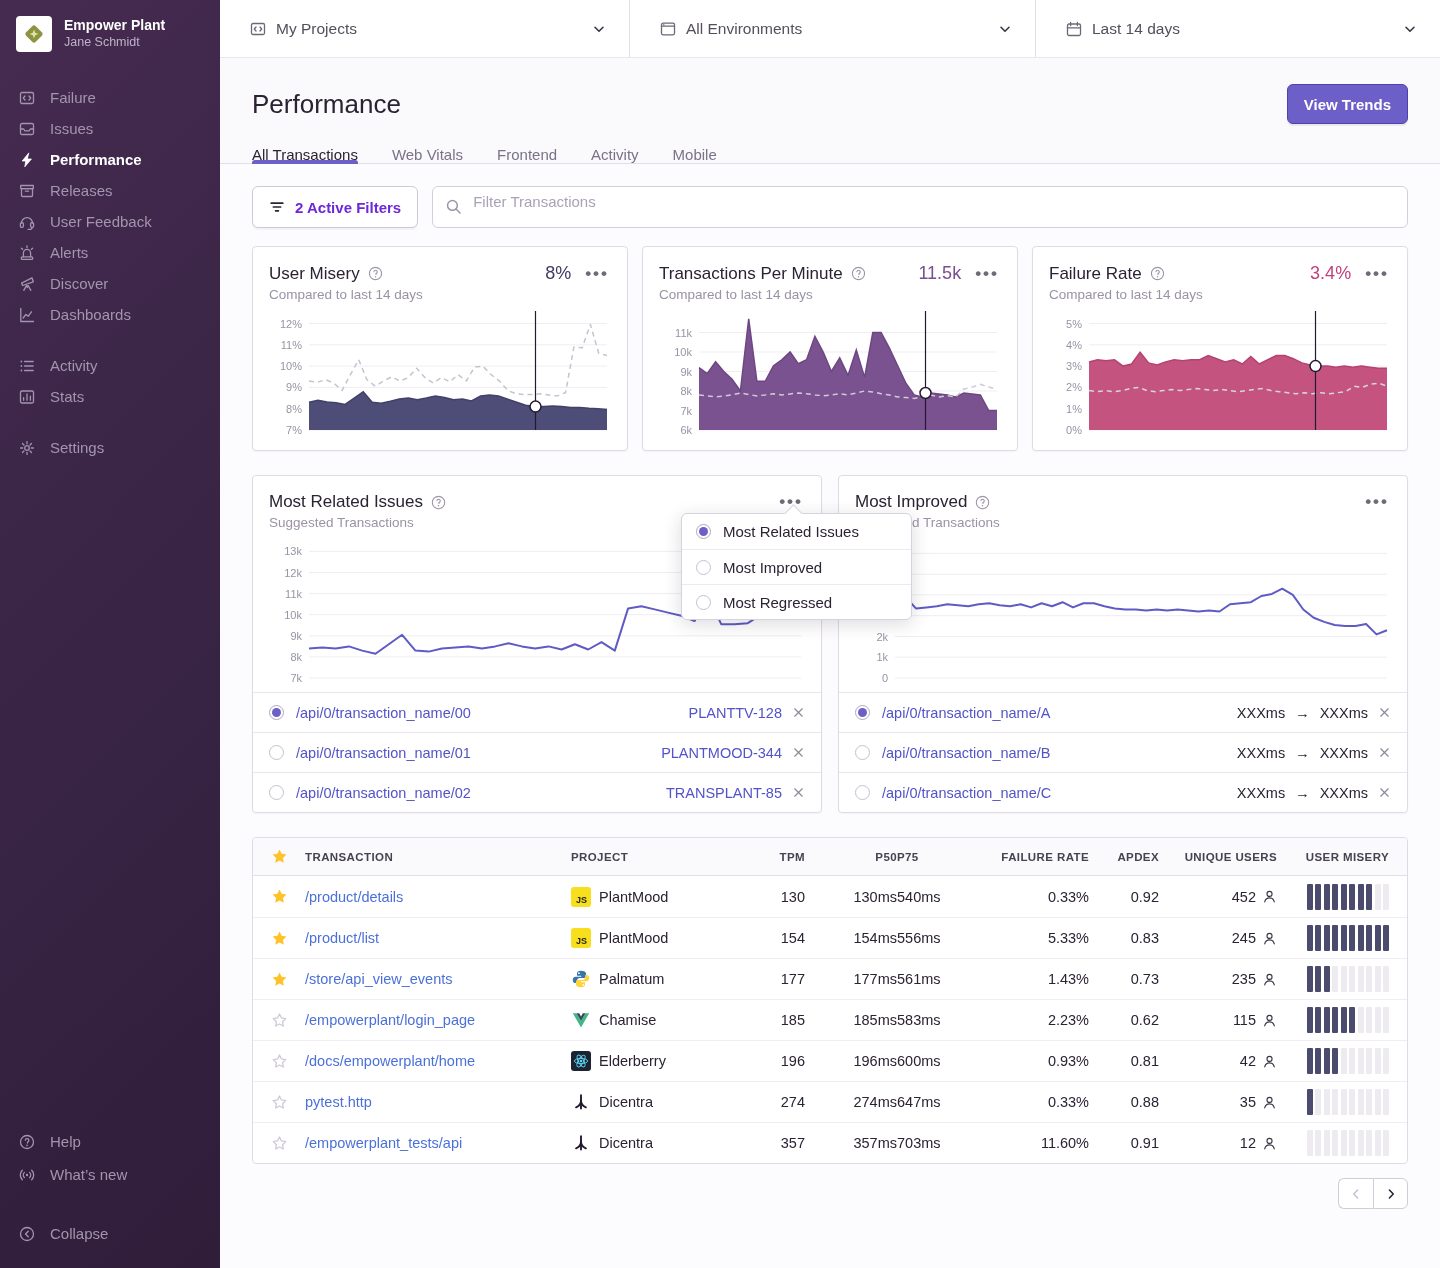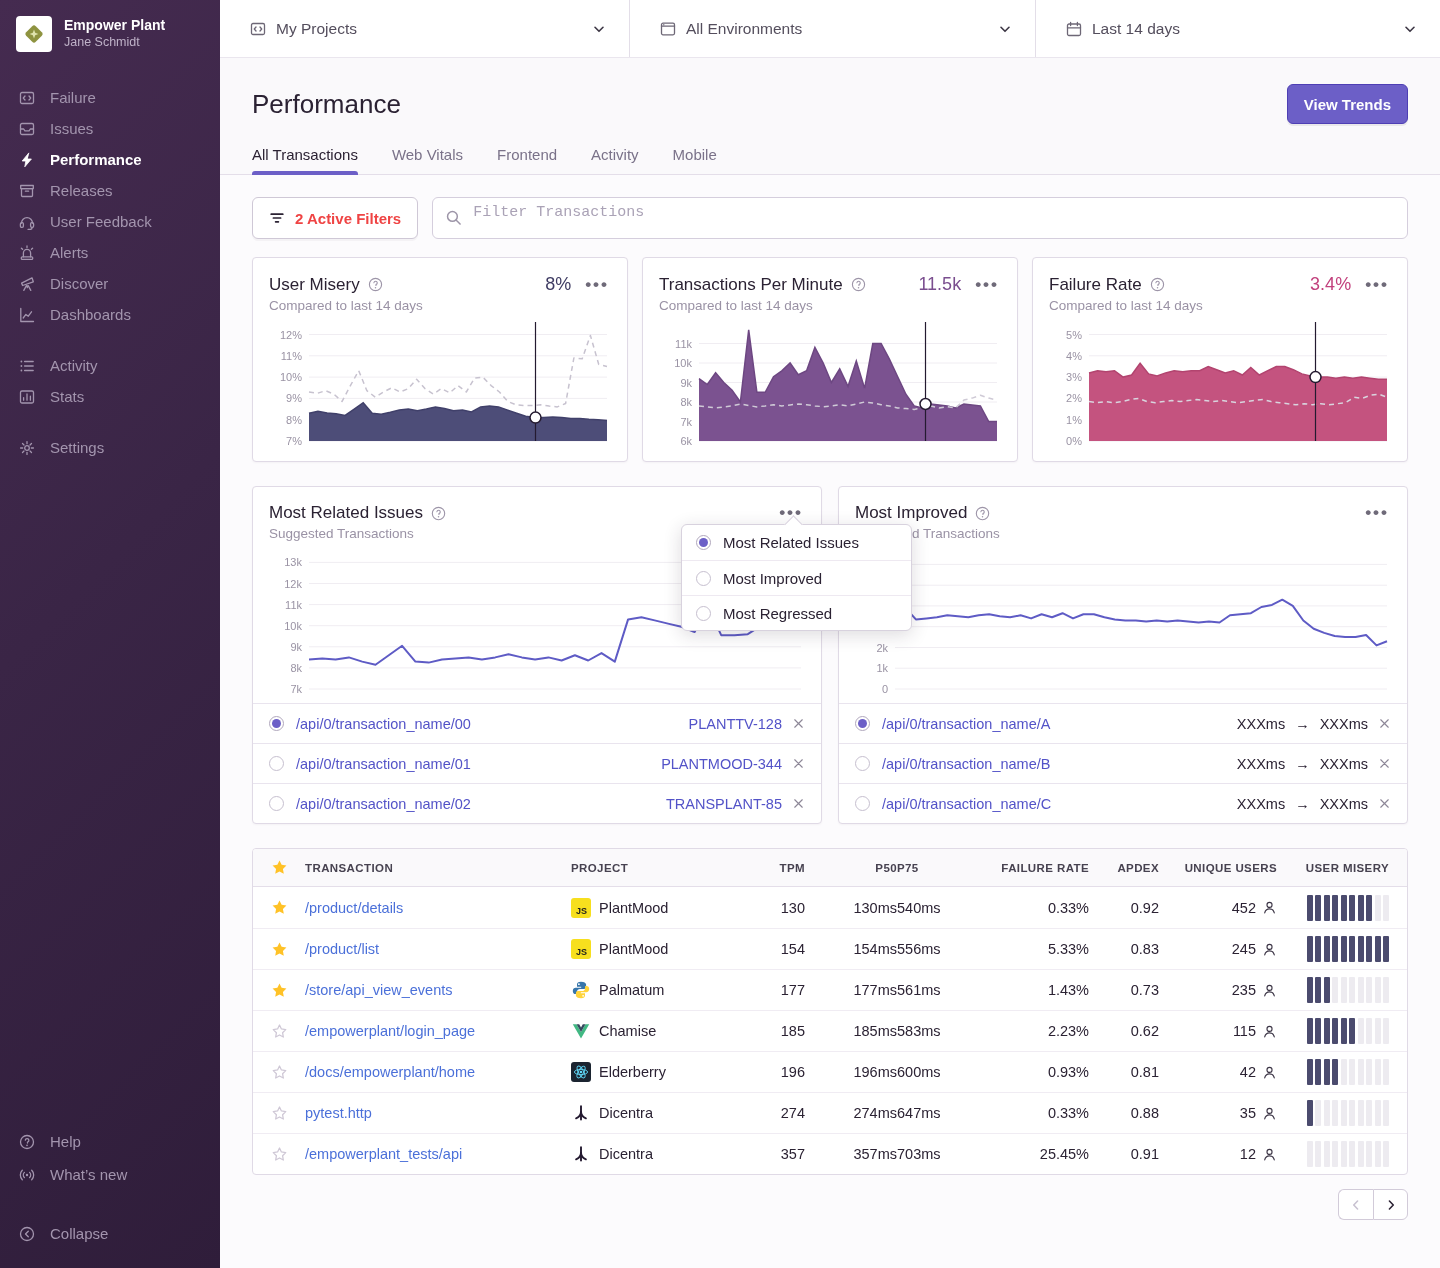--- a/index.html
+++ b/index.html
@@ -32,33 +32,33 @@
   .tb-left .ficon { color:#6d6776; display:flex; }
   .chev { color:#3c3644; display:flex; }
 
   .page-head { background:#faf9fb; padding:26px 32px 0 32px; border-bottom:1px solid #e4dee9; }
   .title-row { display:flex; align-items:center; justify-content:space-between; }
   .page-title { font-size:26px; font-weight:400; color:#2b2233; }
   .btn-trends { background:#6C5FC7; color:#fff; border:1px solid #4e3fb4; border-radius:6px;
     font-size:15px; font-weight:bold; padding:0 16px; height:40px; cursor:pointer; font-family:inherit;
     box-shadow:0 2px 0 rgba(43,34,51,.08); }
   .tabs { display:flex; gap:34px; margin-top:22px; }
-  .tab { font-size:15px; color:#7a7289; padding-bottom:11px; position:relative; cursor:pointer; }
+  .tab { font-size:15px; color:#7a7289; position:relative; cursor:pointer; }
   .tab.active { color:#2b2233; }
   .tab.active::after { content:""; position:absolute; left:0; right:0; bottom:-1px; height:4px;
     background:#6C5FC7; border-radius:3px 3px 0 0; }
 
   .filter-row { display:flex; gap:14px; margin:22px 32px 0 32px; }
   .btn-filters { display:flex; align-items:center; gap:10px; background:#fff; border:1px solid #cfc8d6;
-    border-radius:6px; height:42px; padding:0 16px; font-size:15px; font-weight:bold; color:#ef4444;
+    border-radius:6px; height:42px; padding:0 16px; font-size:15px; font-weight:bold; color:#6d28d9;
     cursor:pointer; font-family:inherit; box-shadow:0 2px 0 rgba(43,34,51,.04); }
   .search-wrap { flex:1; position:relative; }
   .search-wrap .sicon { position:absolute; left:13px; top:12px; color:#9d95a8; }
   .search-input { width:100%; height:42px; border:1px solid #d5cedd; border-radius:6px; padding:0 12px 12px 40px;
-    font-size:15px; color:#2b2233; background:#fff; font-family:Liberation Mono, monospace; }
+    font-size:15px; color:#2b2233; background:#fff; font-family:Liberation Sans, sans-serif; }
   .search-input::placeholder { color:#aaa2b6; }
 
   
   .cards-row { display:flex; gap:14px; margin:18px 32px 0 32px; }
   .card { background:#fff; border:1px solid #e0dae6; border-radius:4px; box-shadow:0 1px 2px rgba(43,34,51,.04); }
   .mini-card { width:376px; height:205px; padding:16px 16px 8px 16px; }
   .card-head { display:flex; align-items:center; }
   .card-title { font-size:17px; color:#2b2233; display:flex; align-items:center; gap:8px; }
   .help-ic { color:#9d95a8; display:flex; cursor:pointer; }
   .head-right { margin-left:auto; display:flex; align-items:center; gap:12px; }
@@ -981,21 +981,21 @@
                 <path d="M10 9.2c-.3 3.2-2.1 5-4.9 6.1"></path>
                 <path d="M10 9.2c.3 3.2 2.1 5 4.9 6.1"></path>
                 <path d="M10 9.2V16.6"></path>
               </svg>
             </span>
             <span>Dicentra</span>
           </div>
           <div class="c-tpm">357</div>
           <div class="c-p50">357ms</div>
           <div class="c-p75">703ms</div>
-          <div class="c-fail">25.45%</div>
+          <div class="c-fail">11.60%</div>
           <div class="c-apdex">0.91</div>
           <div class="c-users">
             <span>12</span>
             <span style="display: flex; color: rgb(58, 51, 68);">
               <svg class="ic" width="15" height="15" viewBox="0 0 16 16" fill="none" stroke="currentColor" stroke-width="1.2" stroke-linecap="round" stroke-linejoin="round">
                 <circle cx="8" cy="5.2" r="2.7"></circle>
                 <path d="M2.9 13.8c.6-3 2.5-4.4 5.1-4.4s4.5 1.4 5.1 4.4"></path>
               </svg>
             </span>
           </div>

